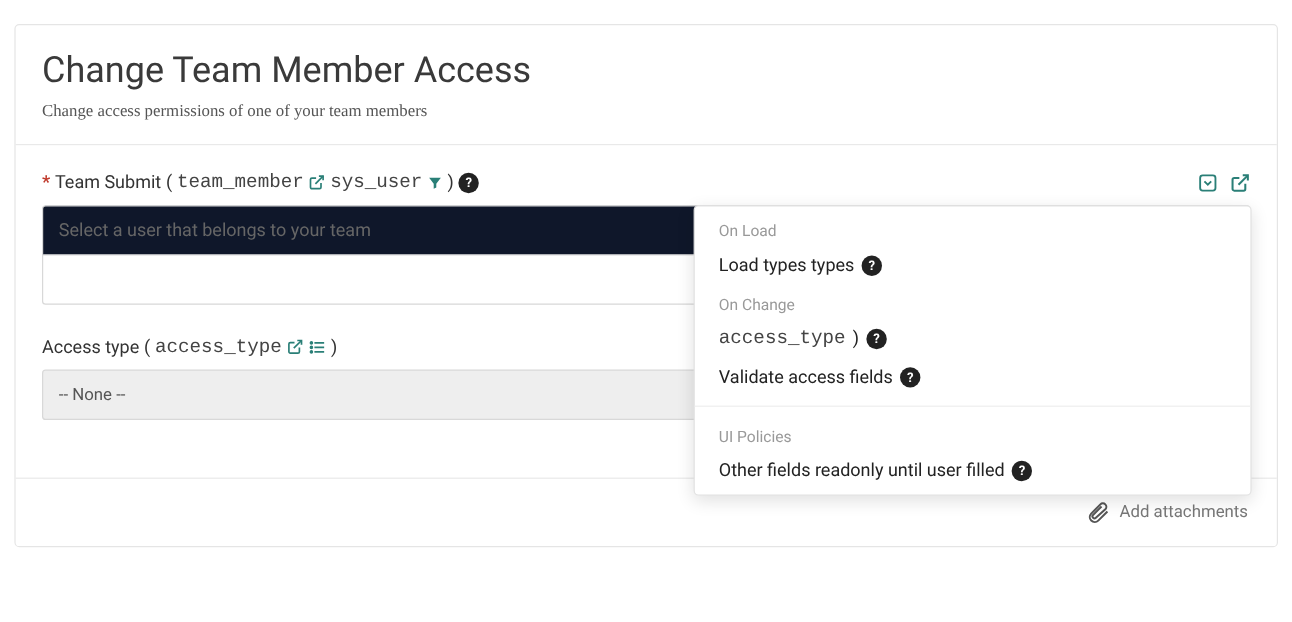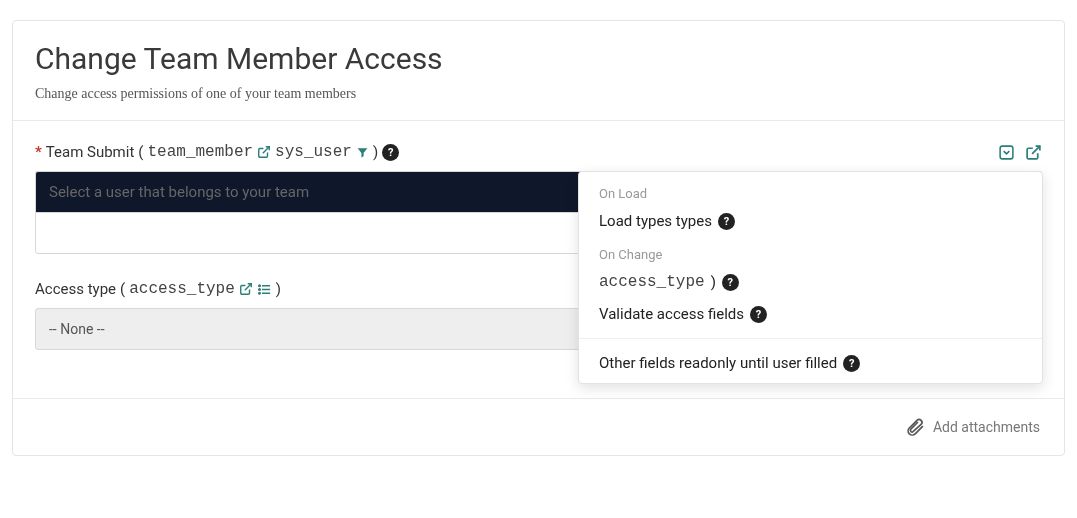--- a/index.html
+++ b/index.html
@@ -260,17 +260,18 @@
     <span class="help-icon">?</span>
   </div>
 
   <div class="popup-item">
     <span>Validate access fields</span>
     <span class="help-icon">?</span>
   </div>
 
   <div class="popup-divider"></div>
 
+  <div class="popup-section-header">UI Policies</div>
   <div class="popup-item">
     <span>Other fields readonly until user filled</span>
     <span class="help-icon">?</span>
   </div>
 </div>
 
 </body></html>

